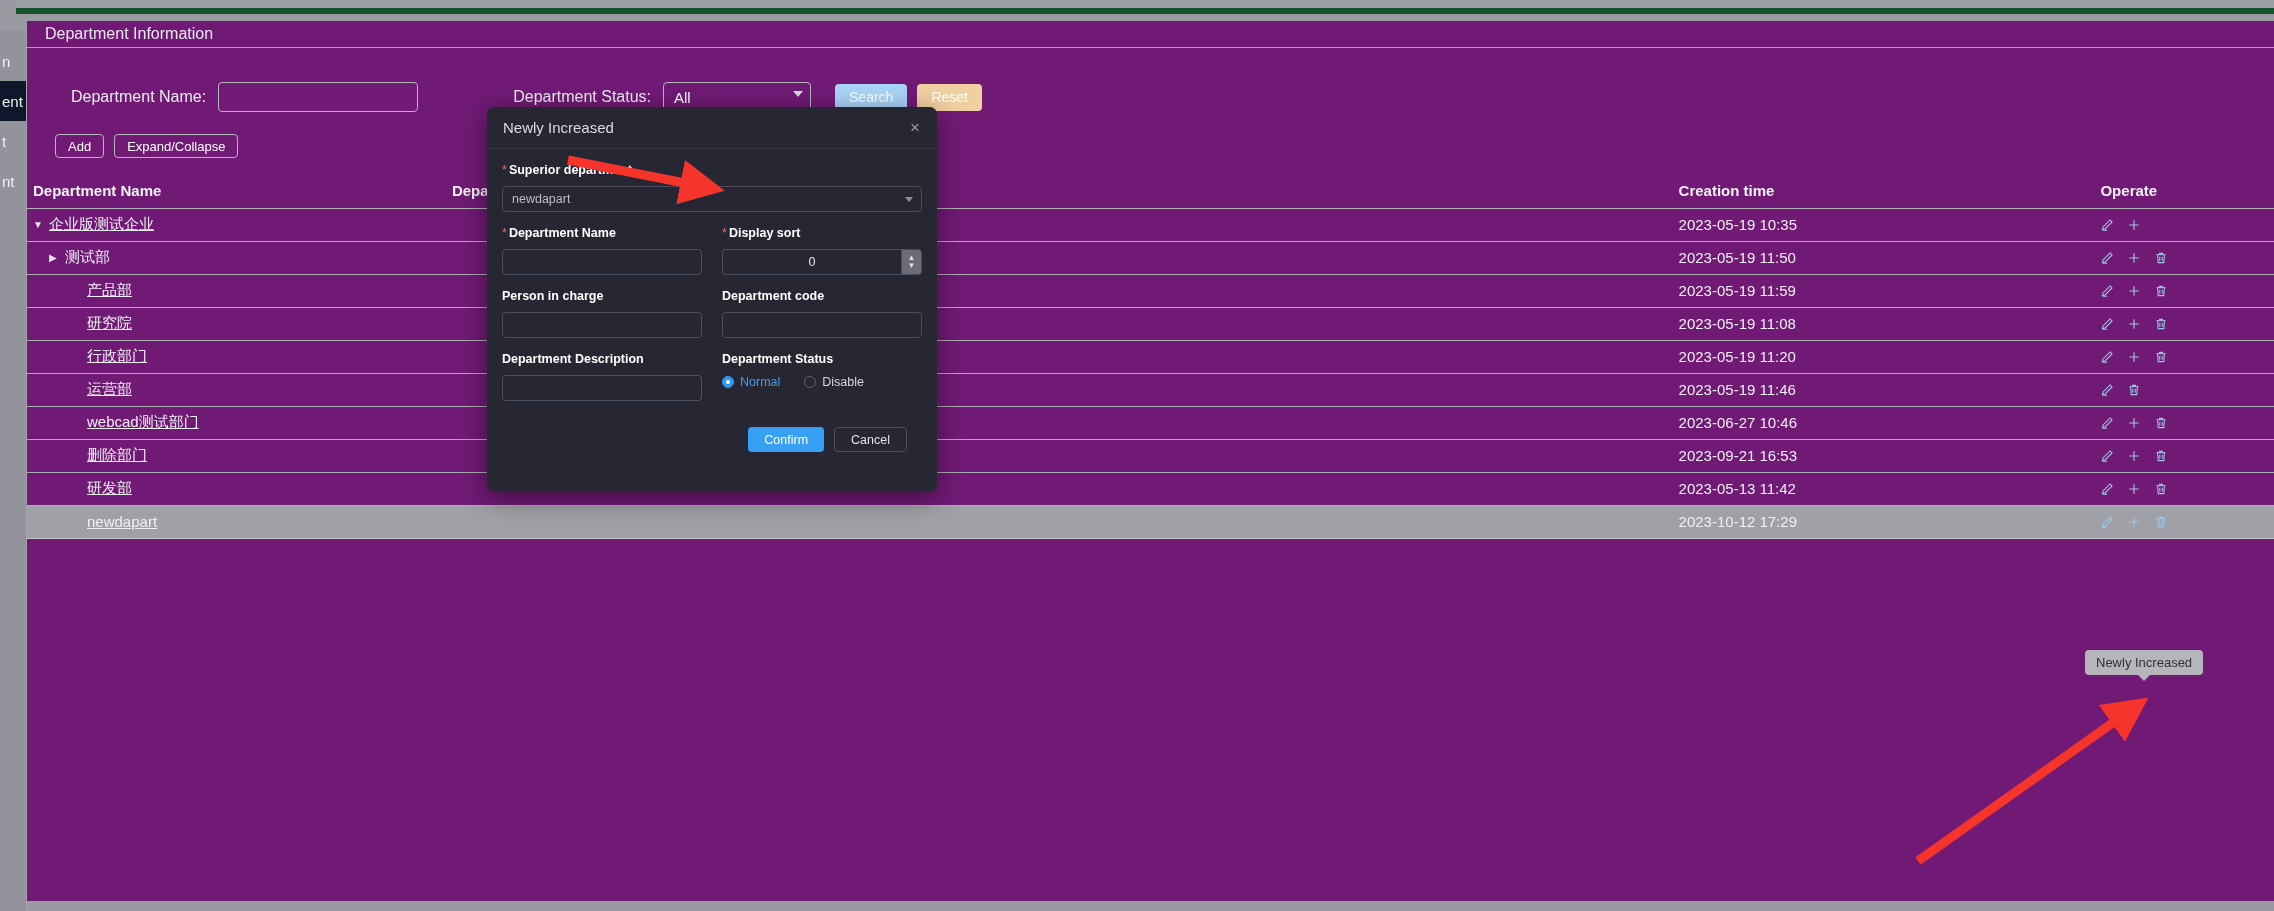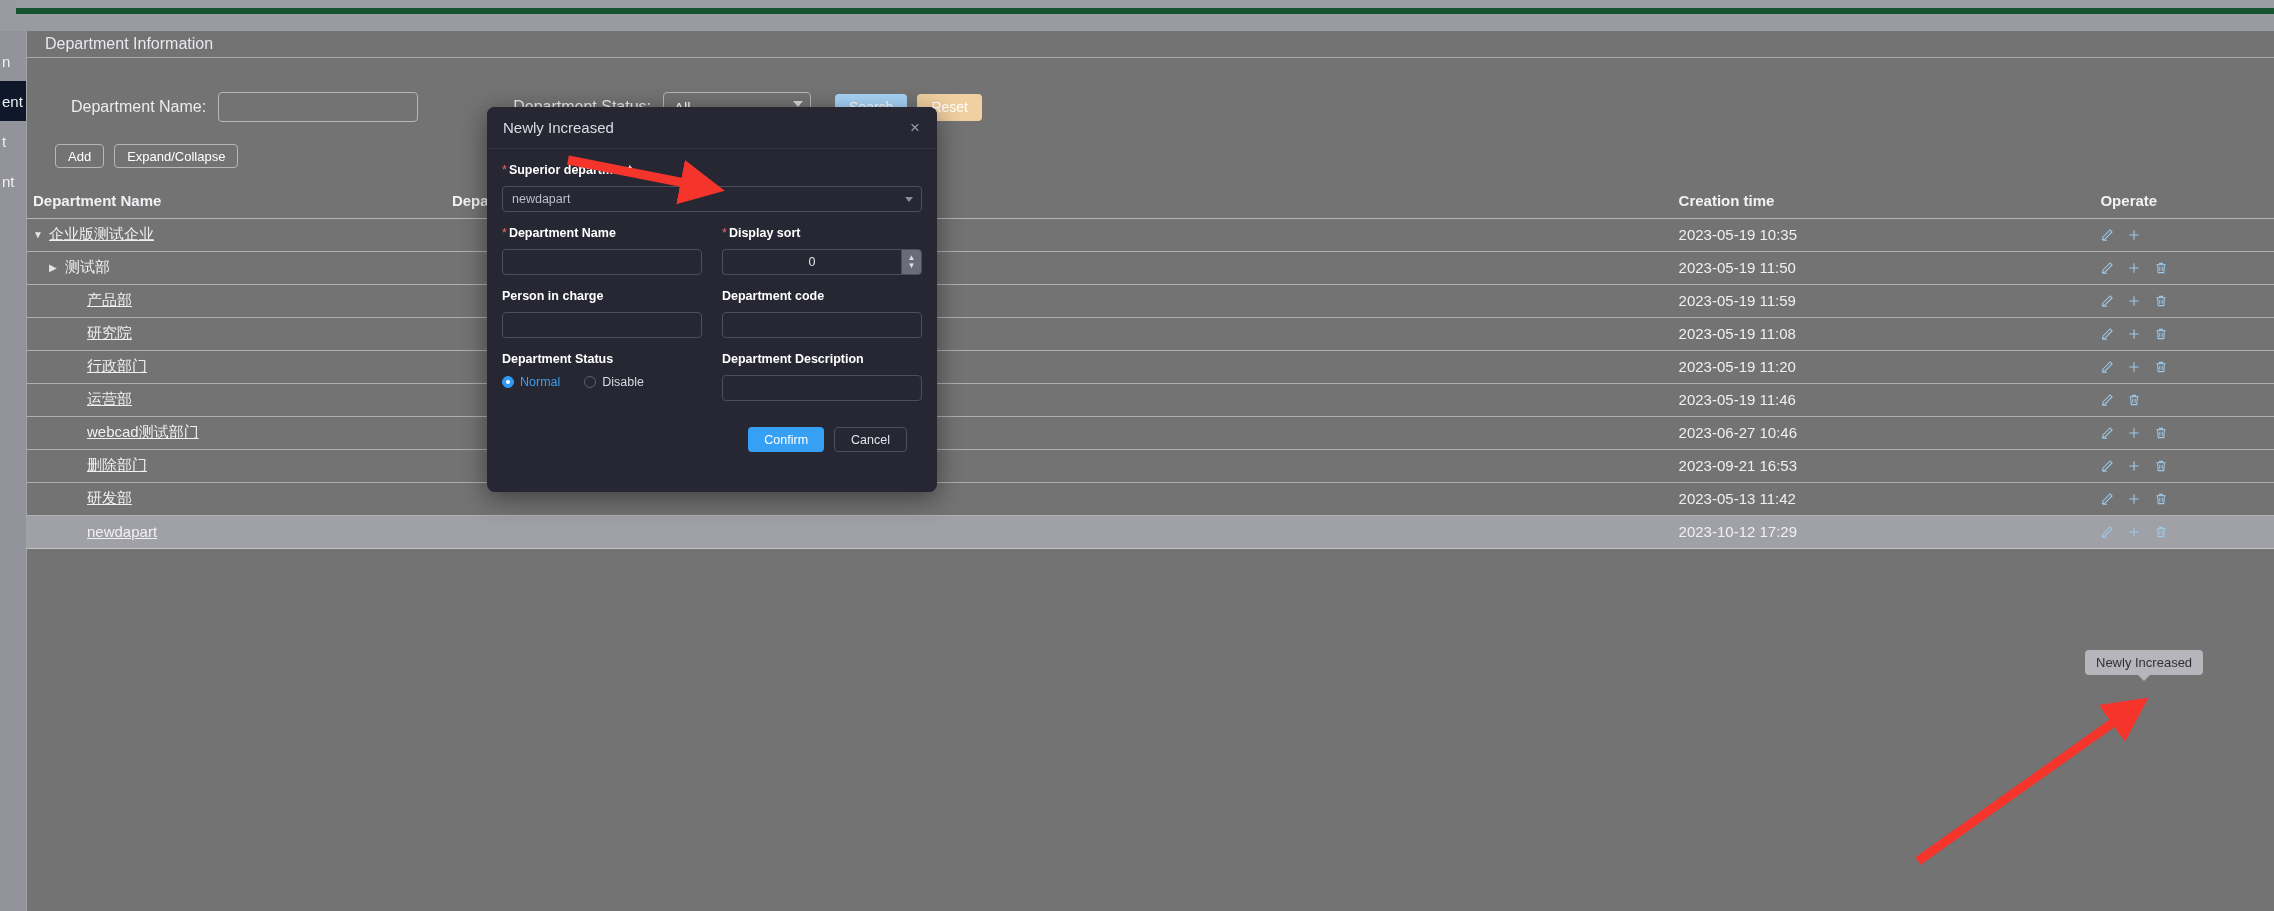--- a/index.html
+++ b/index.html
@@ -31,22 +31,22 @@
   }
   .side-item {
     height: 40px; display: flex; align-items: center;
     padding-left: 2px; color: #f0f0f4; font-size: 15px;
     white-space: nowrap; overflow: hidden;
   }
   .side-item.active { background: #0f172a; }
 
   
   .content {
-    position: absolute; left: 27px; top: 31px;
-    width: 2247px; height: 880px; background: #737373;
+    position: absolute; left: 27px; top: 21px;
+    width: 2247px; height: 880px; background: #701a75;
   }
   .panel-title {
     height: 27px; display: flex; align-items: center;
     padding-left: 18px; color: #e8e8ee; font-size: 16px;
     border-bottom: 1px solid #a6a6ac;
   }
 
   
   .filter-row {
     display: flex; align-items: center; height: 62px;
@@ -646,36 +646,36 @@
           <input class="minput" type="text" value="" style="">
         </div>
         <div class="fcol fgroup">
           <label class="flab">Department code</label>
           <input class="minput" type="text" value="" style="">
         </div>
       </div>
 
       <div class="frow">
         <div class="fcol fgroup">
+          <label class="flab">Department Description</label>
+          <input class="minput" type="text" value="" style="">
+        </div>
+        <div class="fcol fgroup">
           <label class="flab">Department Status</label>
           <div class="radio-row">
             <div class="radio-item">
               <span class="radio-dot on"></span>
               <span class="radio-lab sel">Normal</span>
             </div>
             <div class="radio-item">
               <span class="radio-dot"></span>
               <span class="radio-lab">Disable</span>
             </div>
           </div>
         </div>
-        <div class="fcol fgroup">
-          <label class="flab">Department Description</label>
-          <input class="minput" type="text" value="" style="">
-        </div>
       </div>
 
       <div class="modal-foot">
         <button class="btn-confirm">Confirm</button>
         <button class="btn-cancel">Cancel</button>
       </div>
     </div>
   </div>
 
   <div class="tooltip">Newly Increased</div>

